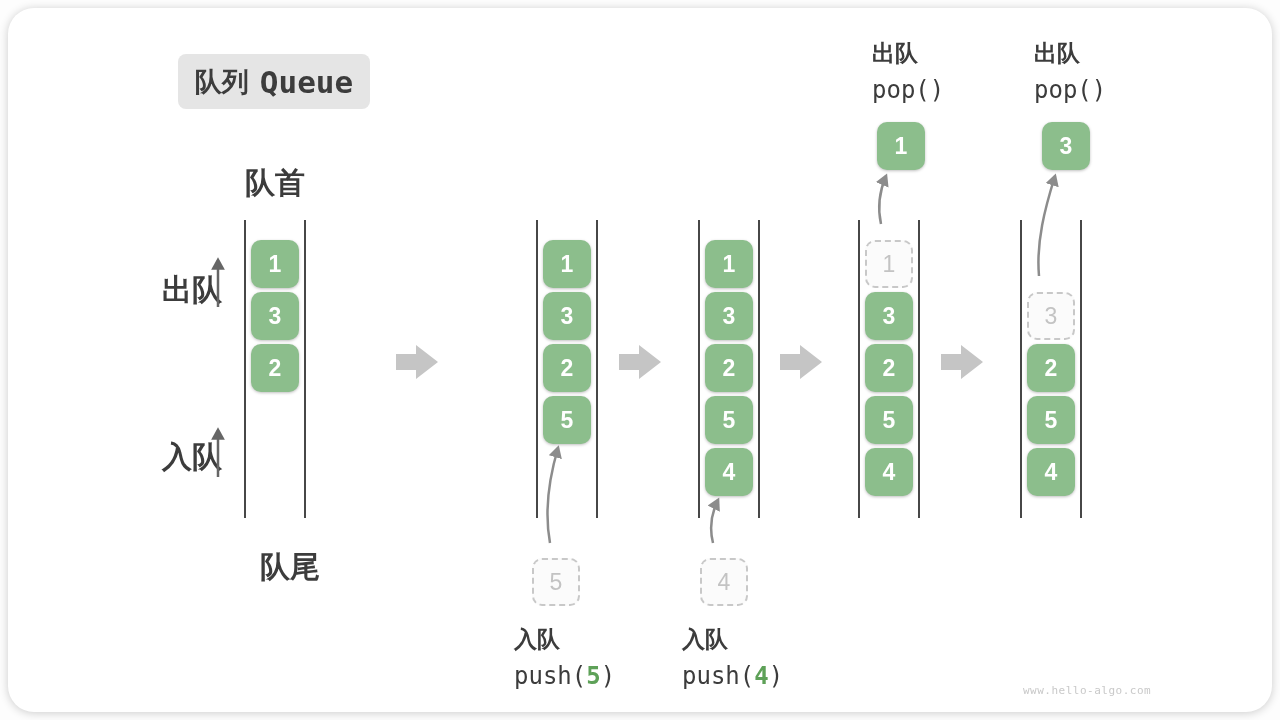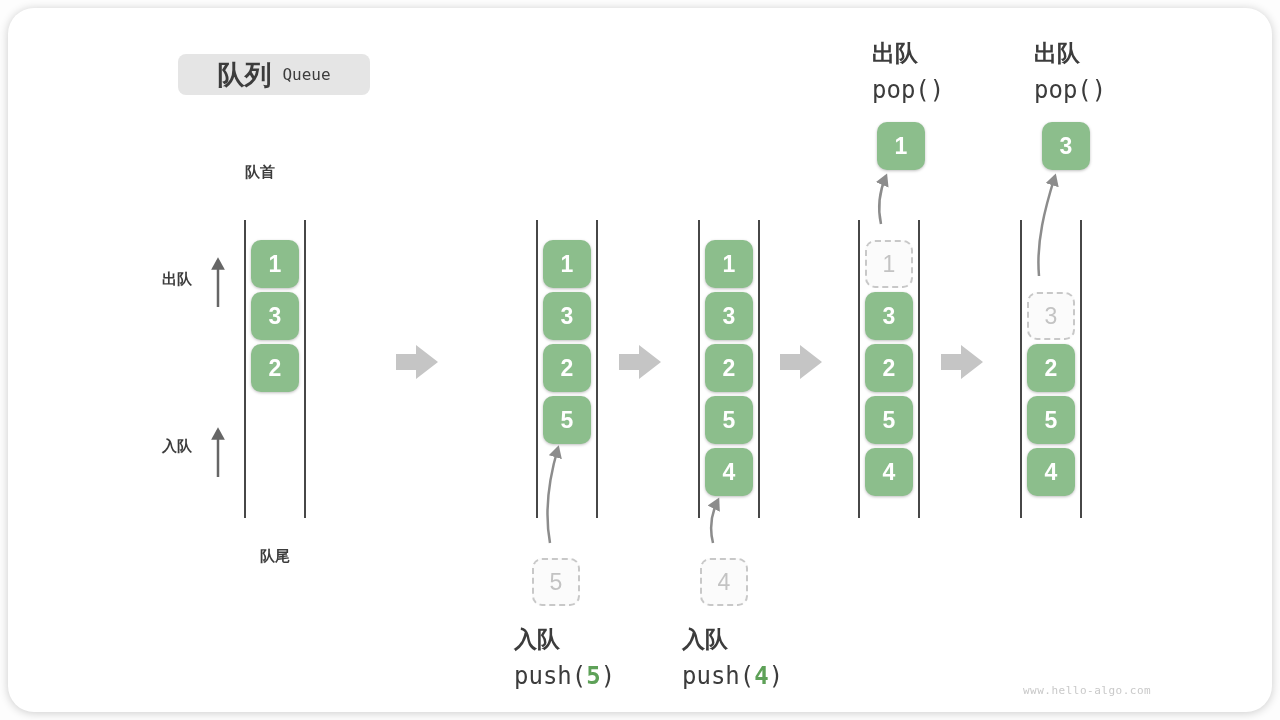--- a/index.html
+++ b/index.html
@@ -13,25 +13,25 @@
     --title-bg:#E5E5E5;
     --text-dark:#3C3C3C;
     --rail:#474747;
     --watermark:#C9C9C9;
   }
   html,body{margin:0;padding:0;background:#fdfdfd;}
   .canvas{position:relative;width:1280px;height:720px;font-family:"Liberation Sans",sans-serif;color:var(--text-dark);overflow:hidden;}
   .card{position:absolute;left:8px;top:8px;width:1264px;height:704px;background:#ffffff;border-radius:26px;box-shadow:0 1px 10px rgba(0,0,0,0.20);}
   .overlay{position:absolute;left:0;top:0;width:1280px;height:720px;pointer-events:none;}
 
-  .title-box{position:absolute;left:170px;top:46px;width:192px;height:41px;background:var(--title-bg);border-radius:8px;display:flex;align-items:center;justify-content:center;gap:11px;font-size:27px;}
+  .title-box{position:absolute;left:170px;top:46px;width:192px;height:55px;background:var(--title-bg);border-radius:8px;display:flex;align-items:center;justify-content:center;gap:11px;font-size:27px;}
   .title-zh{font-weight:700;}
-  .title-en{font-family:"DejaVu Sans Mono",monospace;font-size:16px;}
+  .title-en{font-family:"DejaVu Sans Mono",monospace;font-size:31px;font-weight:bold;}
 
-  .side-label{position:absolute;font-size:15px;font-weight:700;white-space:nowrap;}
+  .side-label{position:absolute;font-size:30px;font-weight:700;white-space:nowrap;}
   .lbl-front{left:237px;top:155px;}
   .lbl-rear{left:252px;top:539px;}
   .lbl-dequeue{left:154px;top:262px;}
   .lbl-enqueue{left:154px;top:429px;}
 
   .queue{position:absolute;top:212px;width:62px;height:298px;}
   .rail-l,.rail-r{position:absolute;top:0;bottom:0;width:2px;background:var(--rail);}
   .rail-l{left:0;} .rail-r{right:0;}
   .cell{position:absolute;left:7px;width:48px;height:48px;border-radius:10px;background:var(--cell-green);color:#fff;font-size:23px;font-weight:700;display:flex;align-items:center;justify-content:center;box-shadow:0 1px 3px rgba(0,0,0,0.25);}
   .ghost{position:absolute;width:48px;height:48px;box-sizing:border-box;border:2px dashed var(--ghost-border);border-radius:10px;background:#fbfbfb;color:var(--ghost-text);font-size:23px;display:flex;align-items:center;justify-content:center;}

